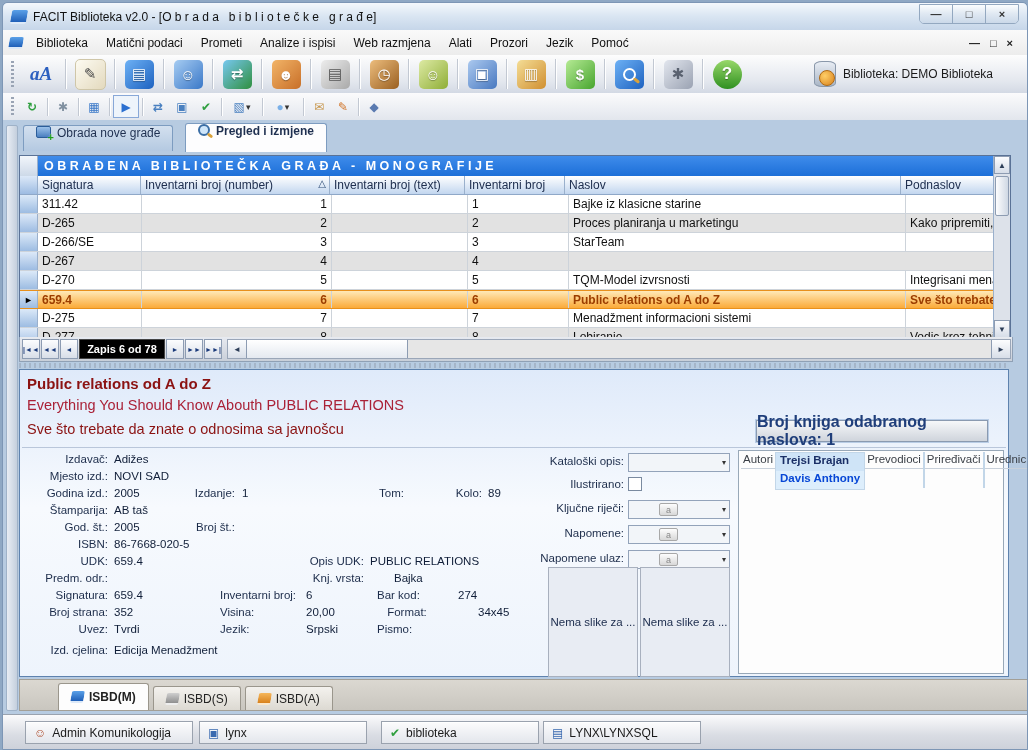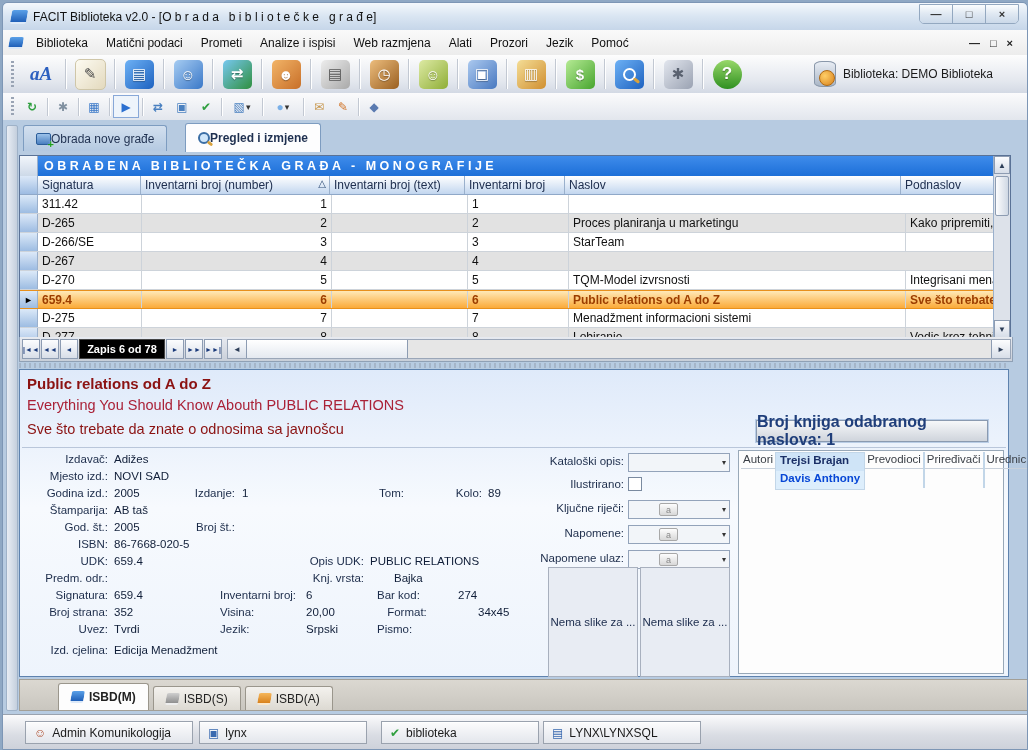--- a/index.html
+++ b/index.html
@@ -47,21 +47,21 @@
   .db-icon{width:20px;height:24px;background:linear-gradient(#e8edf4,#aab6c6);border-radius:8px/4px;border:1px solid #8a98aa;position:relative;}
   .db-icon:after{content:"";position:absolute;left:4px;top:8px;width:14px;height:14px;background:radial-gradient(circle at 35% 35%,#ffce66,#d8821e);border-radius:50%;border:1px solid #b06a12;}
   .sbtn{width:24px;height:21px;display:flex;align-items:center;justify-content:center;gap:1px;font-size:12px;font-weight:bold;}
   .sbtn .cr{font-size:9px;color:#333;font-weight:normal;}
 
   
   .mdi{position:absolute;left:0;top:117px;right:0;bottom:34px;background:#b7cbe1;}
   .leftstrip{position:absolute;left:3px;top:5px;bottom:4px;width:10px;background:linear-gradient(90deg,#e8edf4,#c4cfdd);border:1px solid #9fb2c8;border-radius:2px;}
 
   
-  .doctab{position:absolute;top:5px;height:25px;display:flex;align-items:center;gap:0;padding:0 12px;border:1px solid #7d9cc0;border-bottom:none;border-radius:3px 3px 0 0;background:linear-gradient(#d3e0ef,#b4c9e1);color:#1f3050;}
+  .doctab{position:absolute;top:5px;height:25px;display:flex;gap:6px;padding:0 12px;border:1px solid #7d9cc0;border-bottom:none;border-radius:3px 3px 0 0;background:linear-gradient(#d3e0ef,#b4c9e1);color:#1f3050;}
   .doctab.active{background:#fdfdfe;font-weight:bold;height:28px;top:3px;z-index:2;}
   .gridplus{width:13px;height:10px;background:linear-gradient(#9cc2ea,#4a7fc0);border:1px solid #2b5d99;border-radius:2px;position:relative;}
   .gridplus:after{content:"+";position:absolute;right:-4px;bottom:-6px;color:#1f9f1f;font-weight:bold;font-size:11px;text-shadow:0 0 1px #fff;}
   .mag2{width:8px;height:8px;border:2px solid #3b6ea5;border-radius:50%;position:relative;background:#cfe6fa;}
   .mag2:after{content:"";position:absolute;width:6px;height:3px;background:#d8a23c;right:-5px;bottom:-3px;transform:rotate(38deg);border-radius:2px;}
 
   
   .grid{position:absolute;left:16px;top:35px;width:990px;height:182px;background:#fff;border:1px solid #5a7296;}
   .g-title-row{display:flex;height:20px;}
   .g-corner{width:17px;background:linear-gradient(#f2f6fb,#cdd9e8);border-right:1px solid #9ab0cc;}
@@ -323,20 +323,21 @@
           <div class="g-hc w-nas">Naslov</div>
           <div class="g-hc w-pod" style="border-right:none">Podnaslov</div>
         </div>
 
         <div class="g-row">
           <div class="g-sel"></div>
           <div class="g-c w-sig">311.42</div>
           <div class="g-c w-invn num">1</div>
           <div class="g-c w-invt"></div>
           <div class="g-c w-invb">1</div>
+          <div class="g-c w-nas">Bajke iz klasicne starine</div>
           <div class="g-c w-pod"></div>
         </div>
         <div class="g-row alt">
           <div class="g-sel"></div>
           <div class="g-c w-sig">D-265</div>
           <div class="g-c w-invn num">2</div>
           <div class="g-c w-invt"></div>
           <div class="g-c w-invb">2</div>
           <div class="g-c w-nas">Proces planiranja u marketingu</div>
           <div class="g-c w-pod">Kako pripremiti,izraditi,provesti</div>

